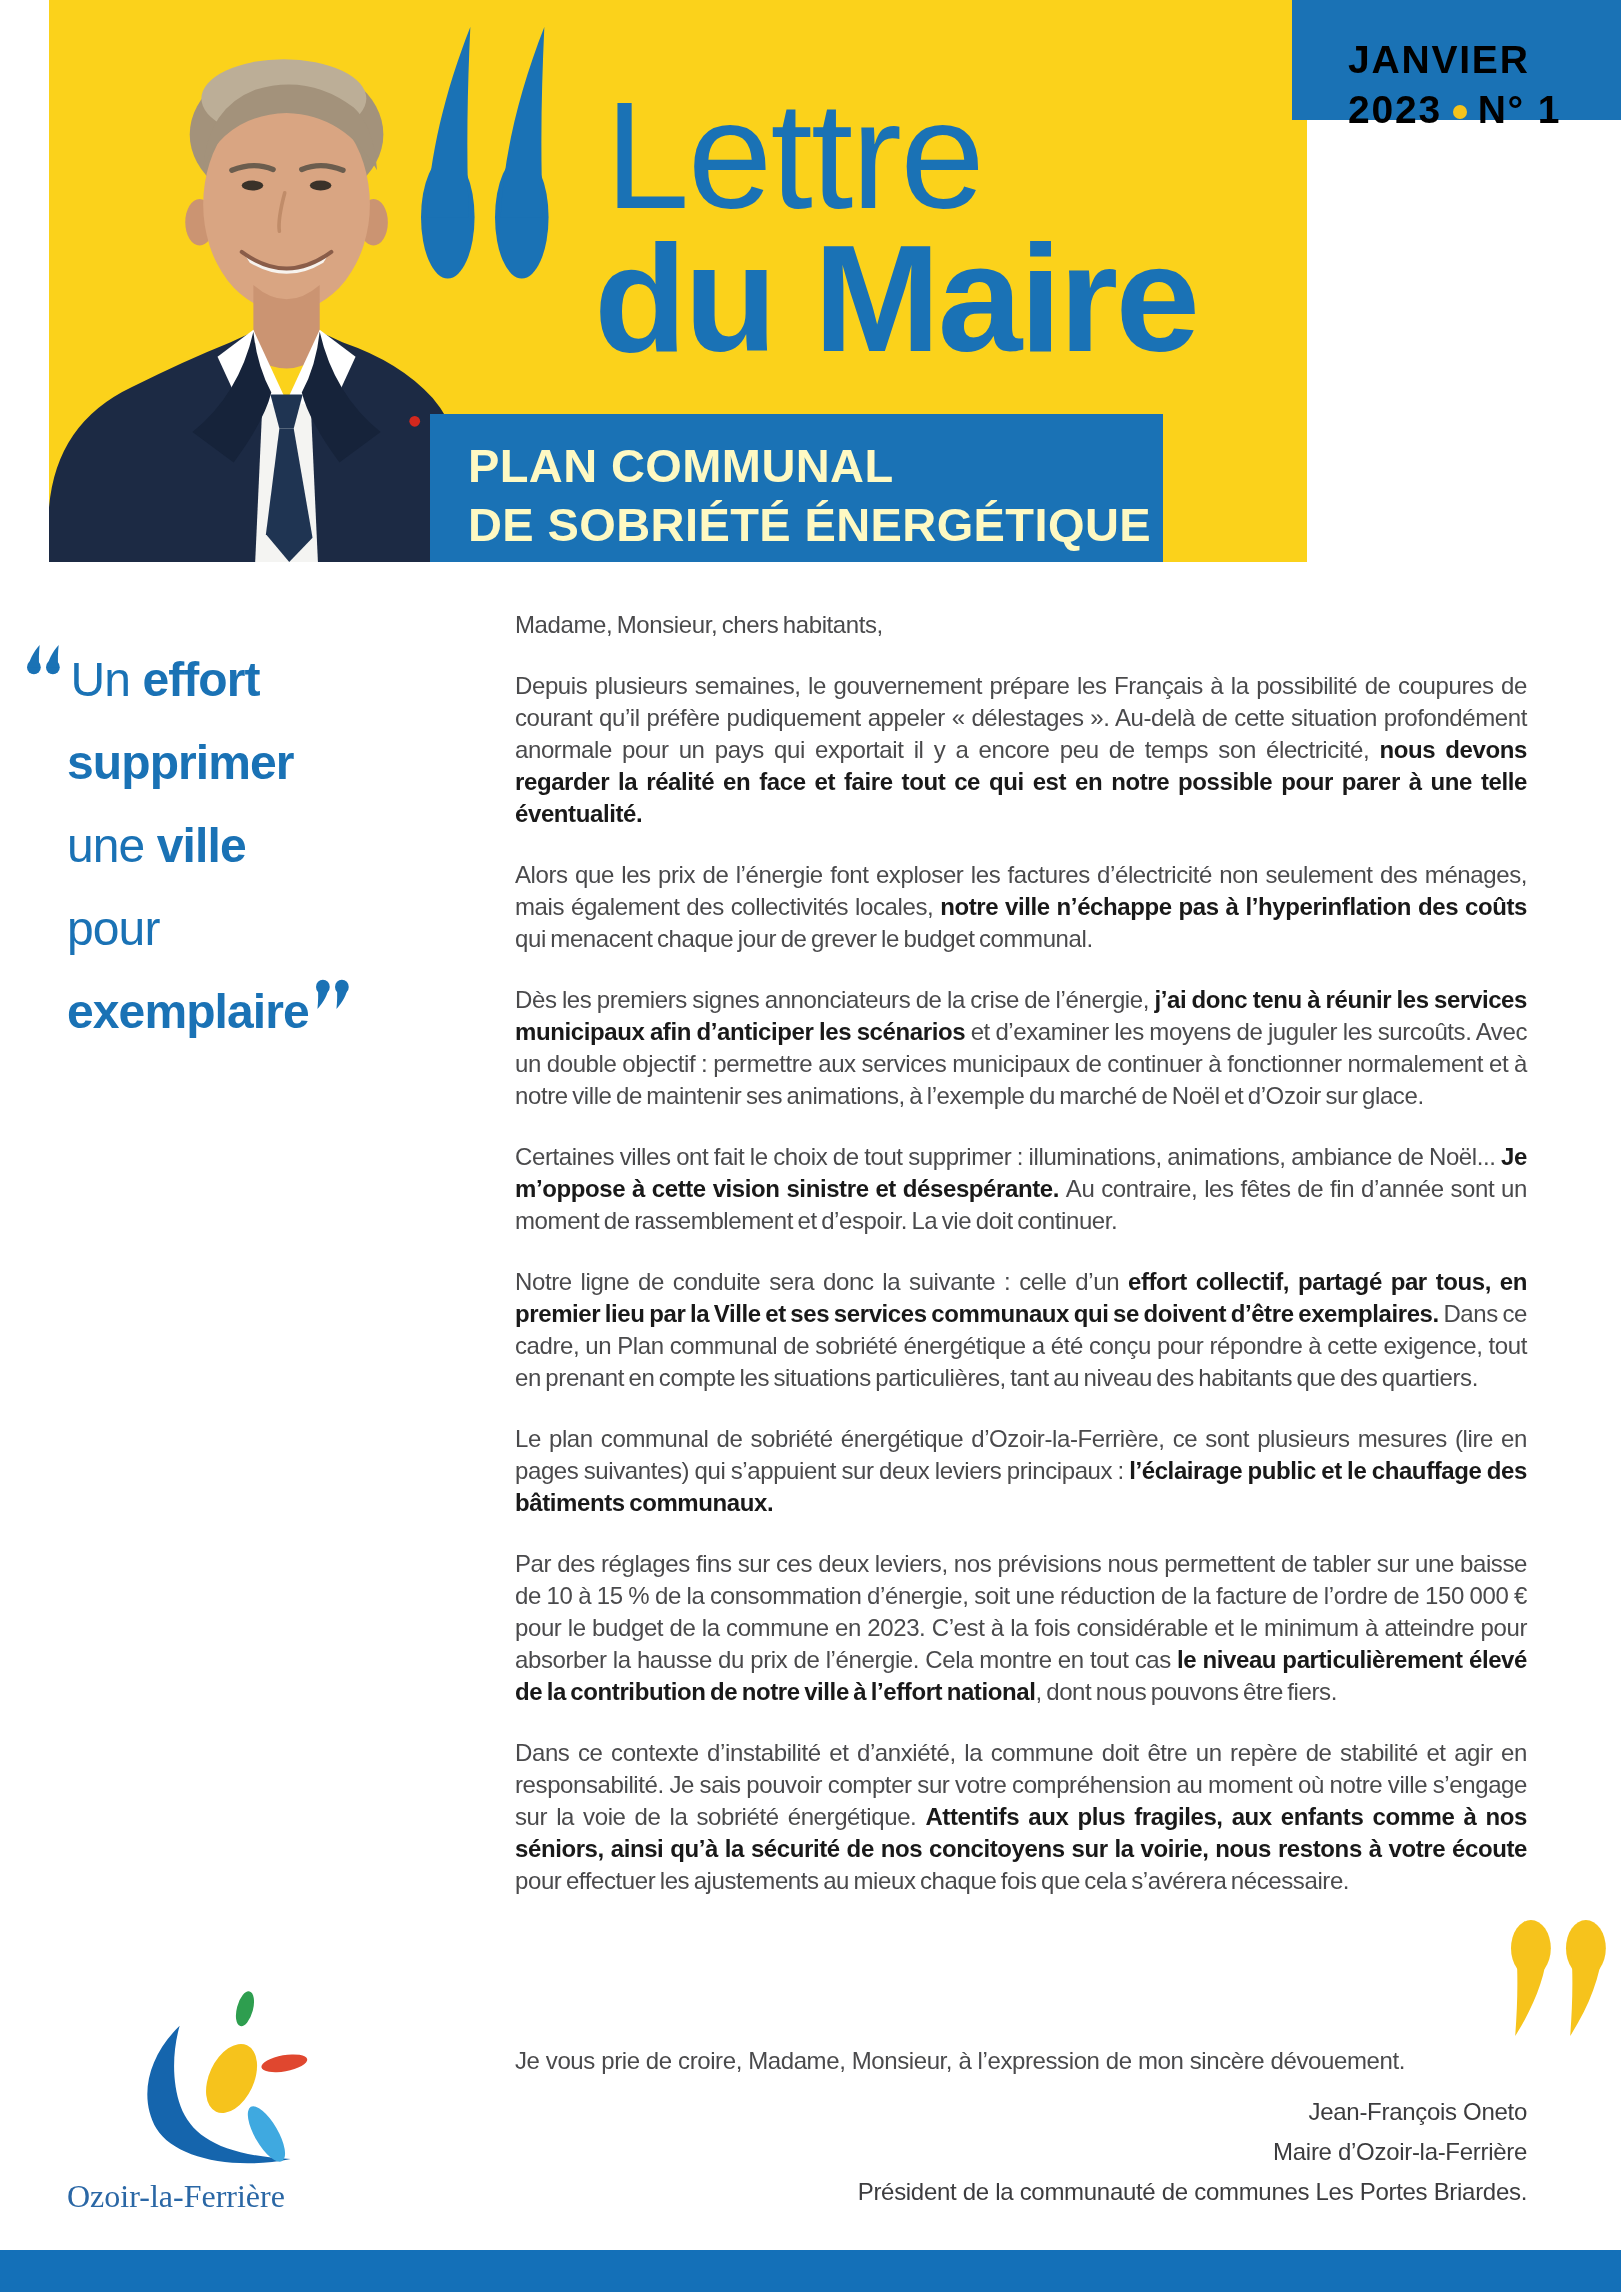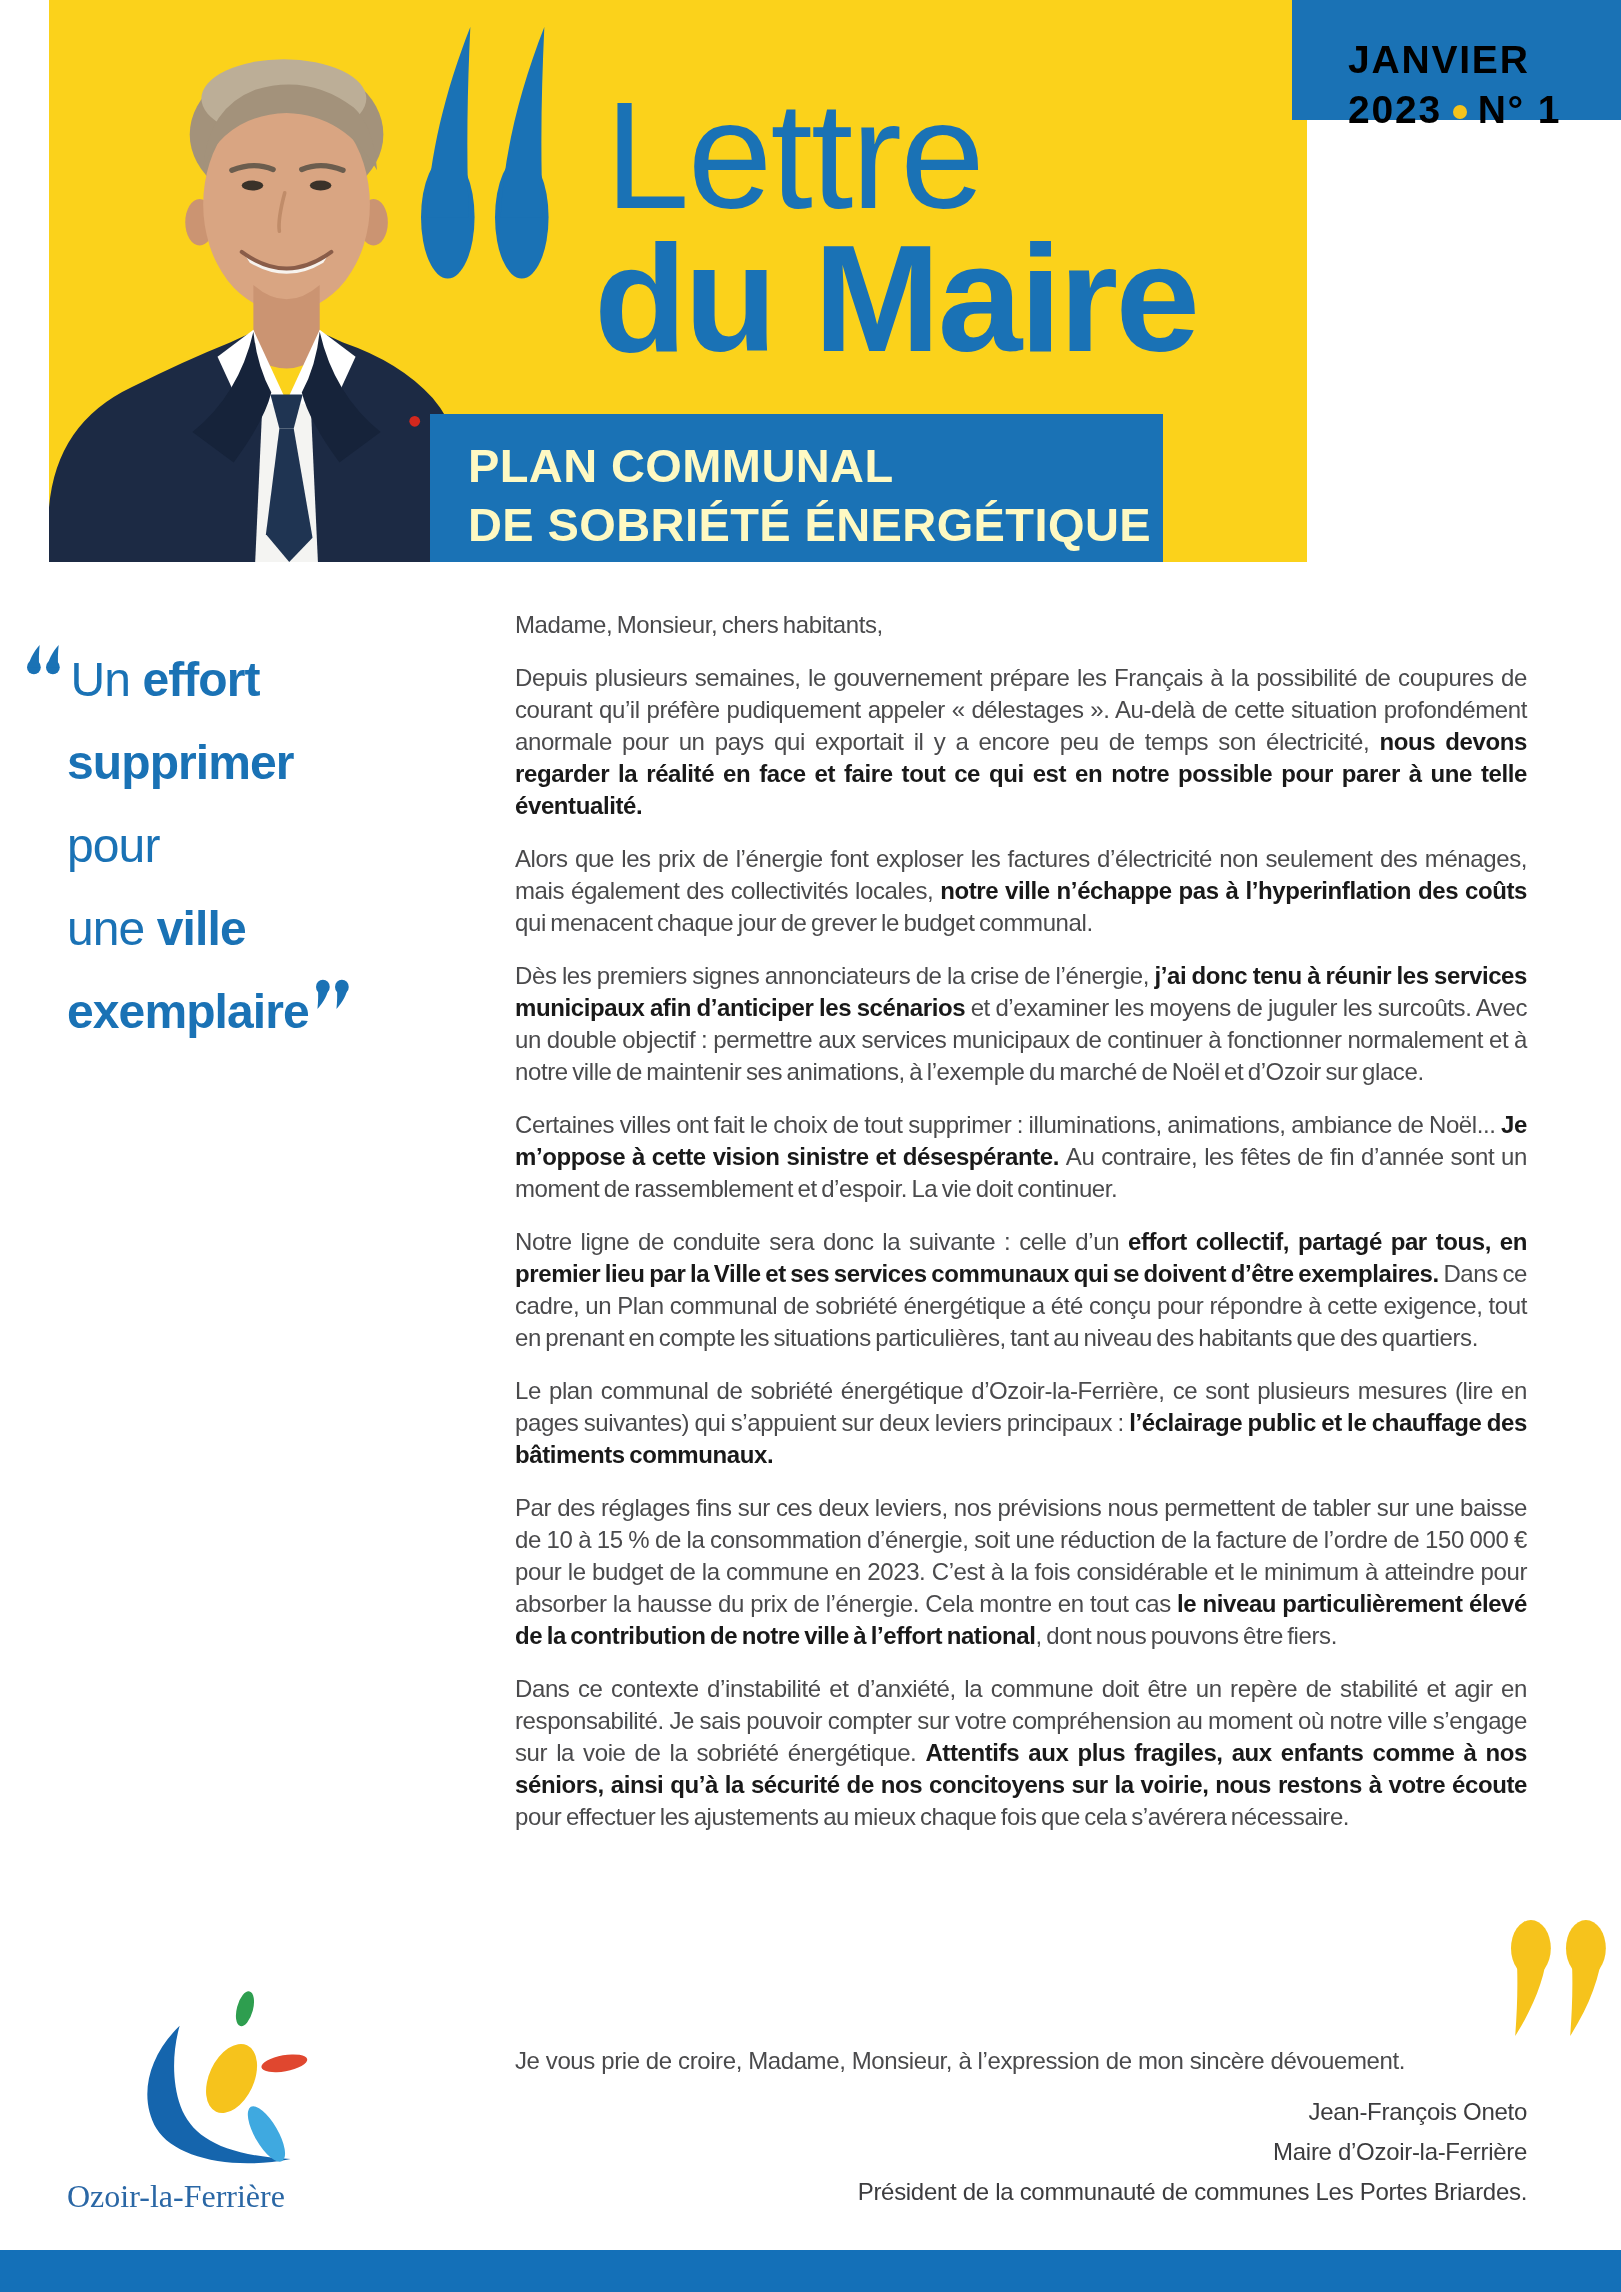--- a/index.html
+++ b/index.html
@@ -27,21 +27,21 @@
   .pull-quote .pq-line{padding-left:40px;white-space:nowrap;}
   .pull-quote .pq-line.first{padding-left:0;}
   .pull-quote .b{font-weight:700;}
   .sm-quote{display:inline-block;vertical-align:top;margin:7.2px 5.4px 0 0;}
   .sm-quote-close{display:inline-block;vertical-align:top;margin:9px 0 0 7.2px;}
   
   .body-col{position:absolute;left:515px;top:609px;width:1012px;color:#4a4a4c;
             font-size:24px;line-height:32px;letter-spacing:-0.4px;word-spacing:-1.8px;
             text-align:justify;}
   .body-col p{margin:0;}
-  .body-col p + p{margin-top:21px;}
+  .body-col p + p{margin-top:29px;}
   .body-col .b{font-weight:700;color:#191919;}
   .closing-par{position:absolute;left:515px;top:2045px;width:1012px;color:#4a4a4c;
                font-size:24px;line-height:32px;letter-spacing:-0.4px;}
   .signature{position:absolute;left:515px;top:2092px;width:1012px;text-align:right;
              color:#3c3c3e;font-size:24px;line-height:40px;letter-spacing:-0.3px;}
   .big-close-quote{position:absolute;left:1511px;top:1917px;width:110px;height:119px;}
   
   .logo-figure{position:absolute;left:125px;top:1981px;width:197px;height:195px;}
   .logo-city{position:absolute;left:67px;top:2178px;width:340px;text-align:left;
              font-family:"Liberation Serif",serif;font-size:32px;color:#2A67A5;}
@@ -113,22 +113,22 @@
           <circle cx="38" cy="118" r="38"></circle>
           <path d="M70,0 C34,40 12,80 8,118 L68,118 C64,76 66,38 70,0 Z"></path>
           <g transform="translate(105,0)">
             <circle cx="38" cy="118" r="38"></circle>
             <path d="M70,0 C34,40 12,80 8,118 L68,118 C64,76 66,38 70,0 Z"></path>
           </g>
         </g>
       </svg><span><span>Un </span><span class="b">effort</span></span>
     </div>
     <div class="pq-line"><span><span class="b">supprimer</span></span></div>
+    <div class="pq-line"><span><span>une </span><span class="b">ville</span></span></div>
     <div class="pq-line"><span><span>pour</span></span></div>
-    <div class="pq-line"><span><span>une </span><span class="b">ville</span></span></div>
     <div class="pq-line">
       <span><span class="b">exemplaire</span></span><svg class="sm-quote-close" width="38" height="30" viewBox="0 0 210 160" preserveAspectRatio="none">
         <g fill="#1A72B5">
           <circle cx="38" cy="42" r="38"></circle>
           <path d="M8,160 C44,120 66,80 70,42 L10,42 C14,84 12,122 8,160 Z"></path>
           <g transform="translate(105,0)">
             <circle cx="38" cy="42" r="38"></circle>
             <path d="M8,160 C44,120 66,80 70,42 L10,42 C14,84 12,122 8,160 Z"></path>
           </g>
         </g>

